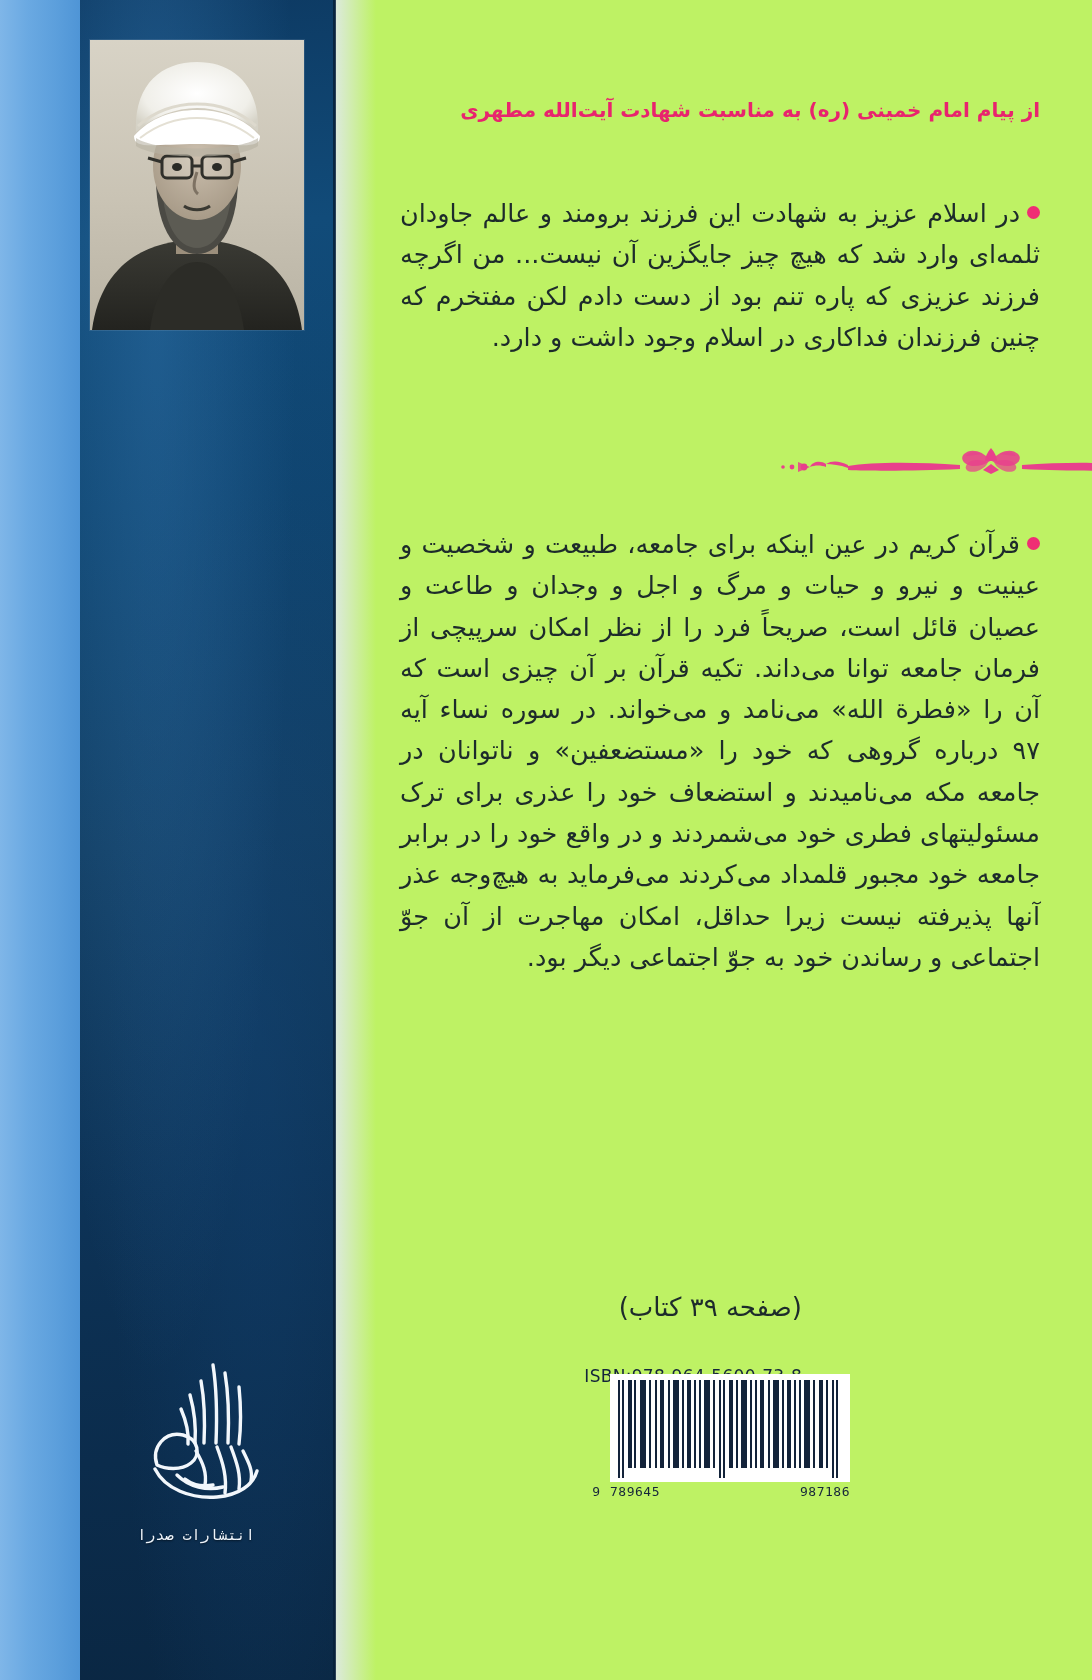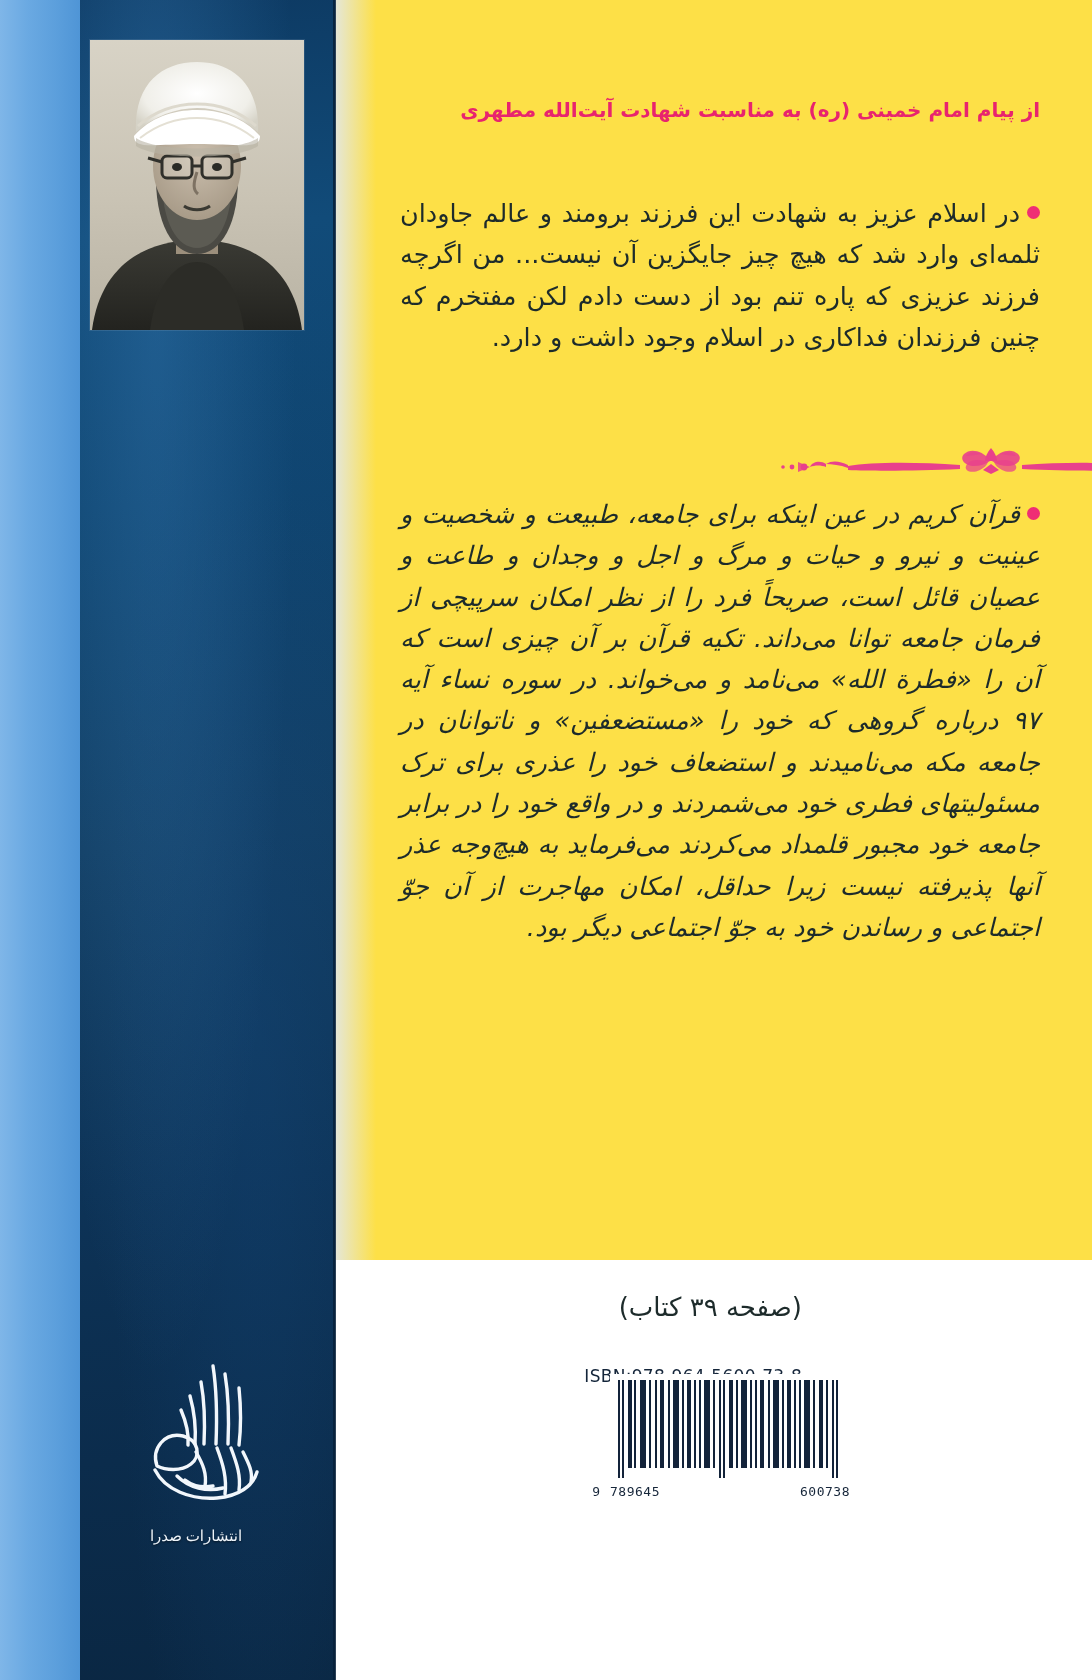--- a/index.html
+++ b/index.html
@@ -44,28 +44,28 @@
   .portrait svg{display:block;}
 
   
   .publisher{
     position:absolute;left:96px;top:1295px;width:200px;height:250px;
     display:flex;flex-direction:column;align-items:center;justify-content:flex-end;
   }
   .publisher .mark{width:150px;height:175px;}
   .publisher .pname{
     margin-top:4px;color:#eef4fa;font-size:15px;letter-spacing:.5px;
-    font-family:Liberation Serif, serif;
+    font-family:Liberation Mono, monospace;
     direction:rtl;text-shadow:0 1px 2px rgba(0,0,0,.5);
   }
 
   
   .content{
-    position:absolute;left:336px;top:0;width:756px;height:1260px;
-    background:#fde047;
+    position:absolute;left:336px;top:0;width:756px;height:1680px;
+    background:#bef264;
   }
   .content:before{
     content:"";position:absolute;inset:0;
     background:linear-gradient(90deg,rgba(225,232,240,.85) 0px,rgba(253,253,253,0) 40px);
     pointer-events:none;
   }
 
   .kicker{
     position:absolute;right:52px;top:95px;width:620px;
     text-align:right;direction:rtl;
@@ -76,21 +76,21 @@
     position:absolute;right:52px;direction:rtl;text-align:justify;
     text-align-last:right;
     color:#1d2b2b;font-size:25.5px;line-height:1.62;
     font-family:"DejaVu Sans","Liberation Sans",sans-serif;
   }
   .para .bullet{
     display:inline-block;width:13px;height:13px;border-radius:50%;
     background:#ef2e74;vertical-align:.12em;margin-left:7px;
   }
   #para1{top:152px;width:640px;margin-top:41px;}
-  #para2{top:494px;width:640px;font-style:italic;}
+  #para2{top:524px;width:640px;}
 
   
   .ornament{
     position:absolute;left:440px;top:440px;width:430px;height:46px;
   }
 
   
   .pageref{
     position:absolute;right:290px;top:1292px;direction:rtl;
     color:#1d2b2b;font-size:26px;
@@ -301,17 +301,17 @@
           <rect x="209" y="6" width="4" height="88"></rect>
             <rect x="216" y="6" width="2" height="88"></rect>
           <rect x="222" y="6" width="2" height="98"></rect>
             <rect x="226" y="6" width="2" height="98"></rect>
         </g>
       </svg>
     </div>
     <div class="bc-lead">9</div>
     <div class="bc-digits">
       <span>789645</span>
-      <span>600738</span>
+      <span>987186</span>
     </div>
 
   </div>
 </div>
 
 </body></html>

